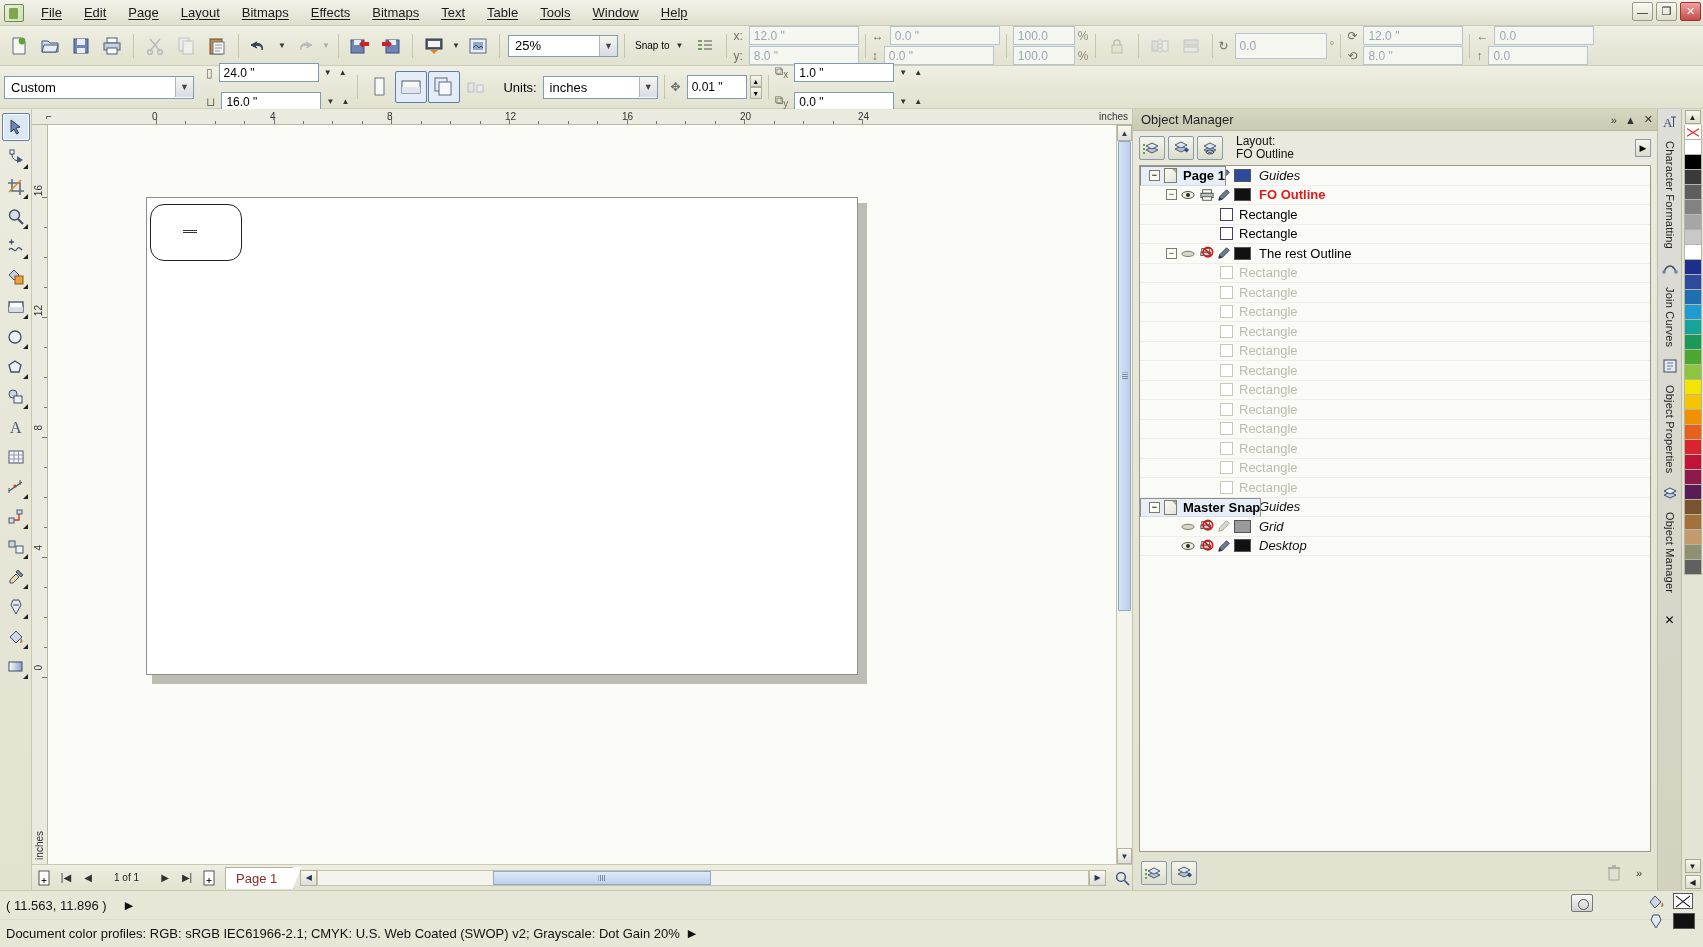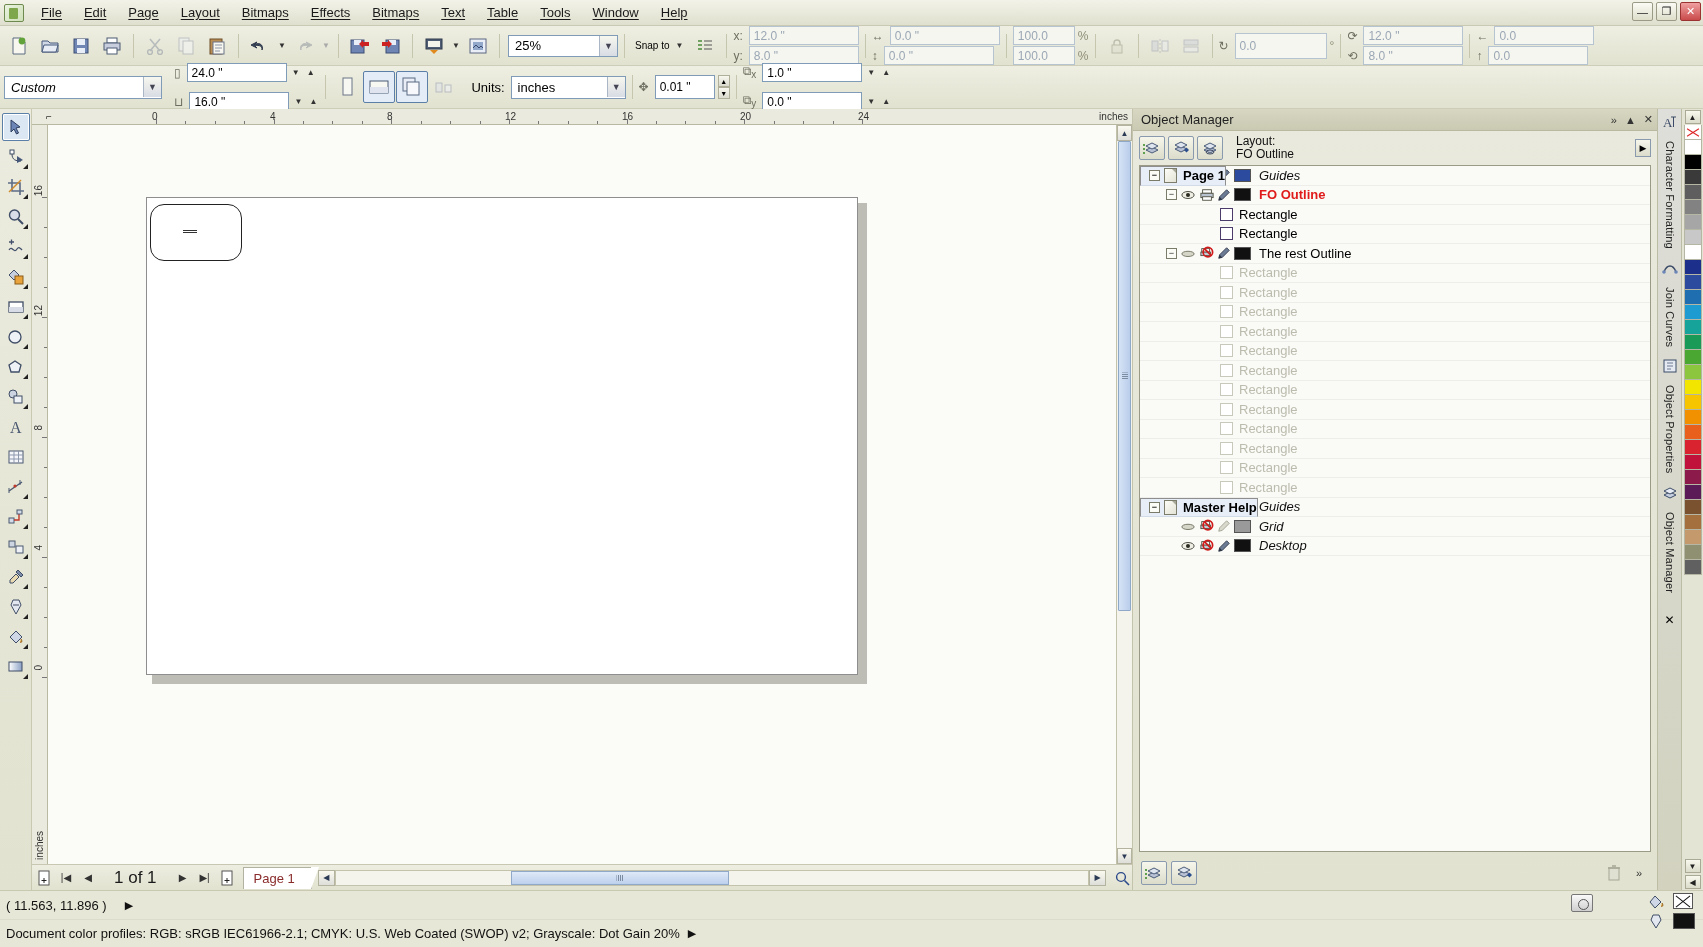--- a/index.html
+++ b/index.html
@@ -78,21 +78,21 @@
   .vsb{width:16px;background:#eeeee4;border-left:1px solid #c3c3ac;display:flex;flex-direction:column;}
   .sbbtn{height:16px;background:linear-gradient(#fafaf0,#dededa);border:1px solid #b3b3a0;display:flex;align-items:center;justify-content:center;font-size:8px;color:#2b3a55;}
   .sbtrack{flex:1;background:#f4f4ec;position:relative;}
   .sbthumb{position:absolute;left:1px;right:1px;background:linear-gradient(90deg,#d5e3f5,#b9cdeb);border:1px solid #8fa8c8;border-radius:1px;}
   .sbthumb .grip{position:absolute;left:50%;top:50%;transform:translate(-50%,-50%);width:6px;height:7px;
         background:repeating-linear-gradient(#7c8ca0 0 1px,transparent 1px 2px);}
 
   
   .pagebar{height:26px;display:flex;align-items:center;background:linear-gradient(#edede1,#e2e2d0);border-top:1px solid #c8c8b2;gap:2px;padding-left:2px;}
   .pb{width:20px;height:20px;display:flex;align-items:center;justify-content:center;font-size:10px;color:#333;}
-  .pgcount{font-size:17px;padding:0 14px;color:#1a1a1a;}
+  .pgcount{font-size:10px;padding:0 14px;color:#1a1a1a;}
   .pgtab{height:22px;background:#fff;border:1px solid #b2b2a0;border-bottom:none;display:flex;align-items:center;
          padding:0 16px 0 10px;font-size:13px;color:#8a2b2b;position:relative;margin-left:4px;}
   .pgtab:after{content:"";position:absolute;right:-8px;top:-1px;width:0;height:0;border-left:8px solid #fff;border-bottom:22px solid transparent;}
   .hsb{flex:1;height:18px;display:flex;align-items:center;margin:0 4px;}
   .hsbtrack{flex:1;height:16px;background:#f4f4ec;border:1px solid #c3c3ac;position:relative;}
   .hsbthumb{position:absolute;top:0;bottom:0;background:linear-gradient(#dfe9f8,#bdd0ec);border:1px solid #90a9c9;}
   .hsbthumb .grip{position:absolute;left:50%;top:50%;transform:translate(-50%,-50%);width:7px;height:6px;
         background:repeating-linear-gradient(90deg,#7c8ca0 0 1px,transparent 1px 2px);}
   .hsbtn{width:17px;height:16px;background:linear-gradient(#fafaf0,#dededa);border:1px solid #b3b3a0;display:flex;align-items:center;justify-content:center;font-size:8px;color:#2b3a55;}
 
@@ -376,21 +376,21 @@
         <div class="fieldbox dim" style="width:100px;">0.0</div>
         </div>
       <div class="row">
           <span class="lbl">↑</span>
         <div class="fieldbox dim" style="width:100px;">0.0</div>
         </div>
     </div>
   </div>
 
   <div class="toolbar tb2">
-    <div class="combo" style="width:158px;height:23px;font-style:italic;">
+    <div class="combo" style="width:190px;height:23px;">
       <span>Custom</span>
       <span class="arrowbx">▼</span>
     </div>
     <div style="width:10px"></div>
     <div class="stack">
       <div class="row">
           <span class="lbl">▯</span>
         <div class="fieldbox" style="width:100px;border-color:#7f9bb8;">24.0 "</div>
         <div class="row">
             <span class="caret">▼</span>
@@ -912,21 +912,21 @@
           </div>
           <div class="trow">
             <span style="width:80px"></span>
             <span class="objsq dimmed"></span>
             <span class="tlabel dimmed">Rectangle</span>
           </div>
           <div class="trow page">
             <span style="width:8px"></span>
             <span class="exp">−</span>
             <span class="pageicon"></span>
-            <span class="tlabel">Master Help</span>
+            <span class="tlabel">Master Snap</span>
           </div>
           <div class="trow">
             <span style="width:26px"></span>
             <span style="width:15px;display:inline-block"></span>
             <span style="margin-right:5px;display:inline-flex">
               <svg class="eye" viewBox="0 0 16 11">
                 <ellipse cx="8" cy="5.5" rx="7" ry="4" fill="#efefe6" stroke="#3a3a30"></ellipse>
                 <circle cx="8" cy="5.5" r="2.3" fill="#2b2b22"></circle>
               </svg>
             </span>

